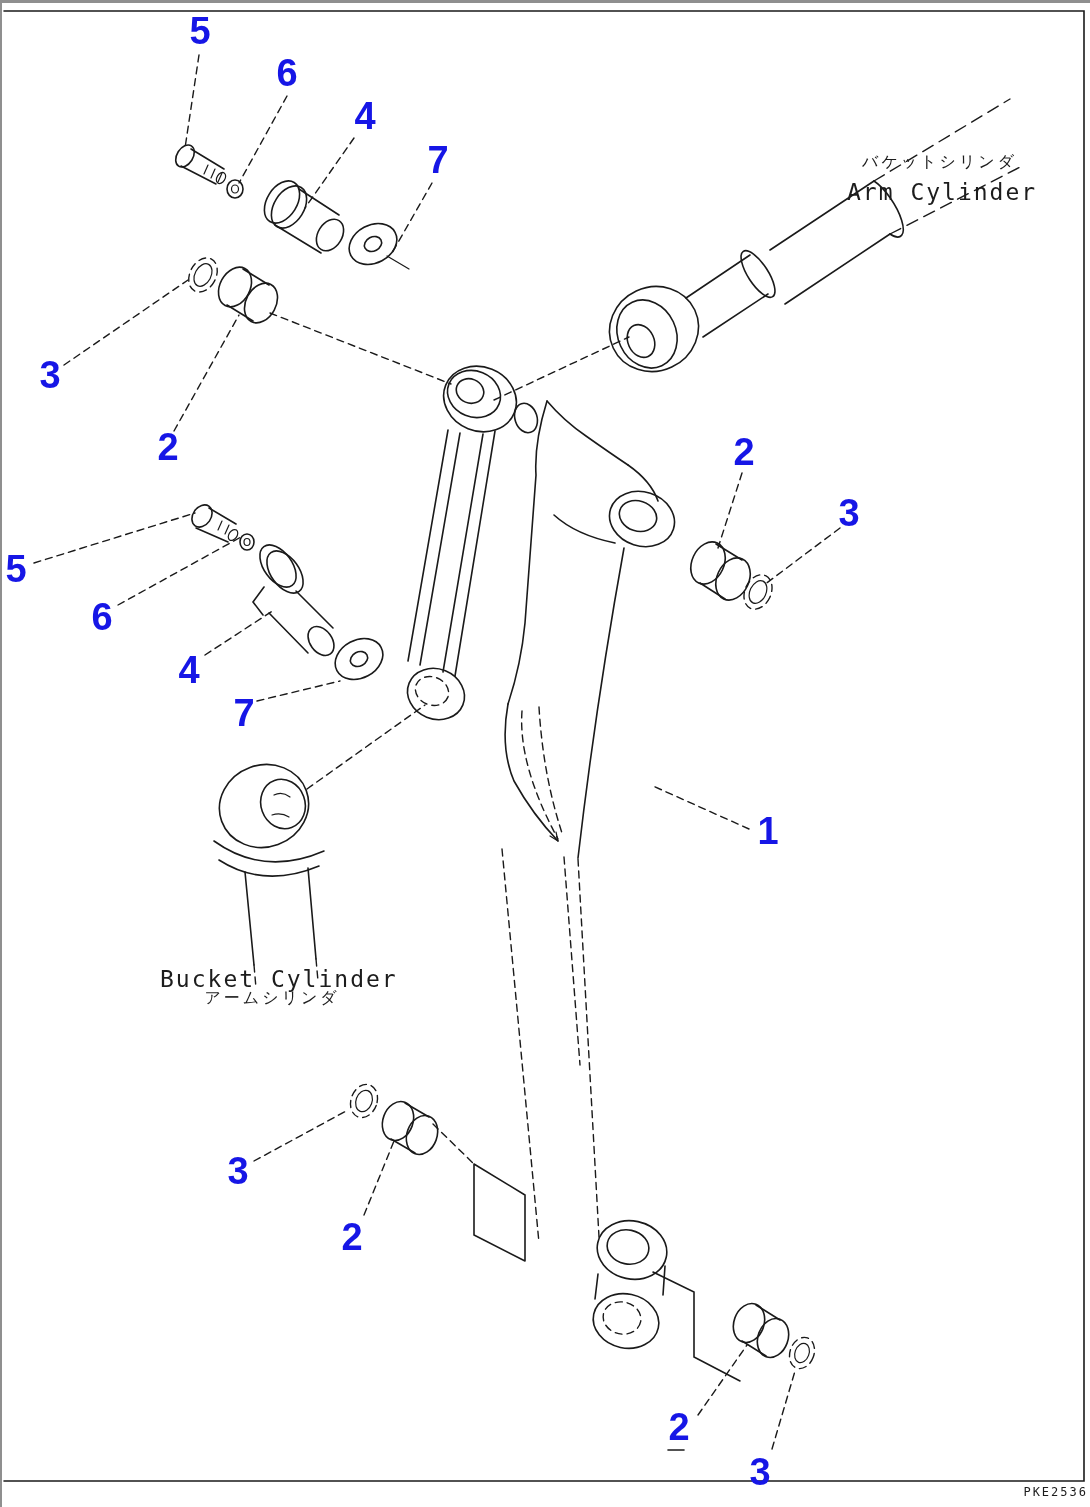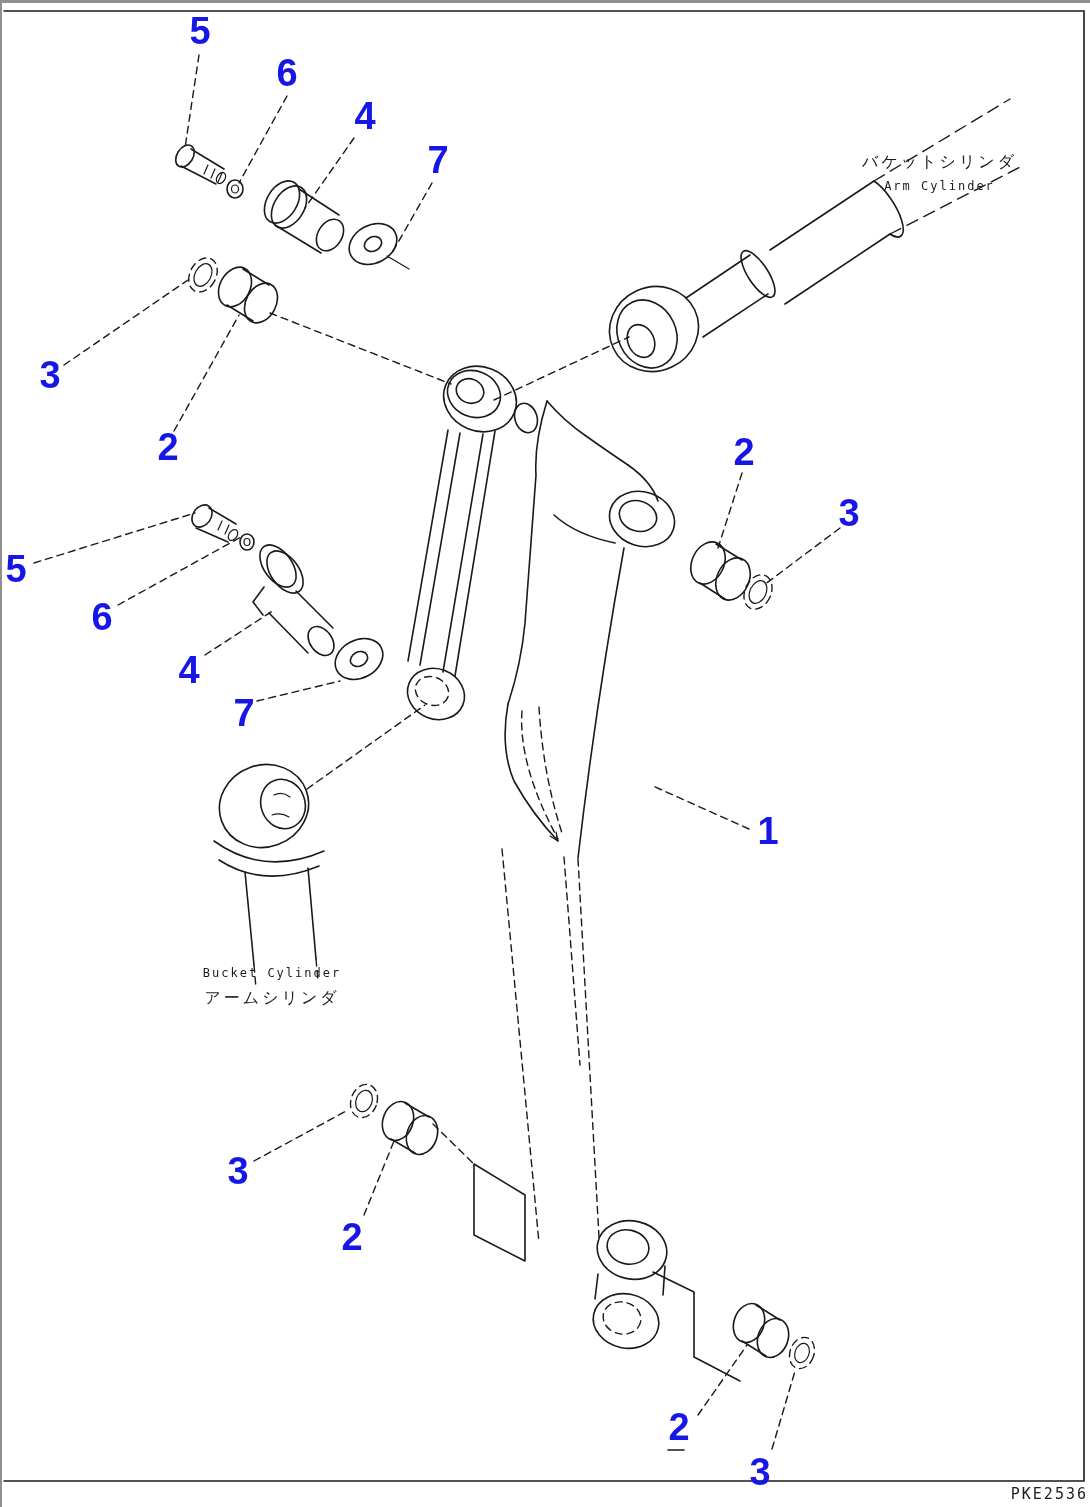--- a/index.html
+++ b/index.html
@@ -19,27 +19,27 @@
   .dash{fill:none;stroke:#1a1a1a;stroke-width:1.4;stroke-dasharray:7 5;stroke-linecap:round;}
   .phantom{fill:none;stroke:#1a1a1a;stroke-width:1.4;stroke-dasharray:12 7;stroke-linecap:round;}
   .callout{
     position:absolute;width:40px;height:44px;
     color:#1616e6;font-size:38px;font-weight:700;line-height:44px;
     text-align:center;letter-spacing:0;
   }
   .lbl{
     position:absolute;color:#1c1c1c;
     font-family:"DejaVu Sans Mono", monospace;
-    font-size:12px;letter-spacing:2px;text-align:center;white-space:nowrap;
+    font-size:23px;letter-spacing:2px;text-align:center;white-space:nowrap;
   }
   .lbl.jp{font-size:16px;letter-spacing:3px;}
   .dwgno{
     position:absolute;color:#1c1c1c;
     font-family:"DejaVu Sans Mono", monospace;
-    font-size:15px;letter-spacing:2px;text-align:right;white-space:nowrap;
+    font-size:12px;letter-spacing:2px;text-align:right;white-space:nowrap;
   }
 </style>
 </head>
 <body>
 
 <div class="page">
 
   <svg class="diagram" width="1090" height="1507" viewBox="0 0 1090 1507">
 
     <g>

